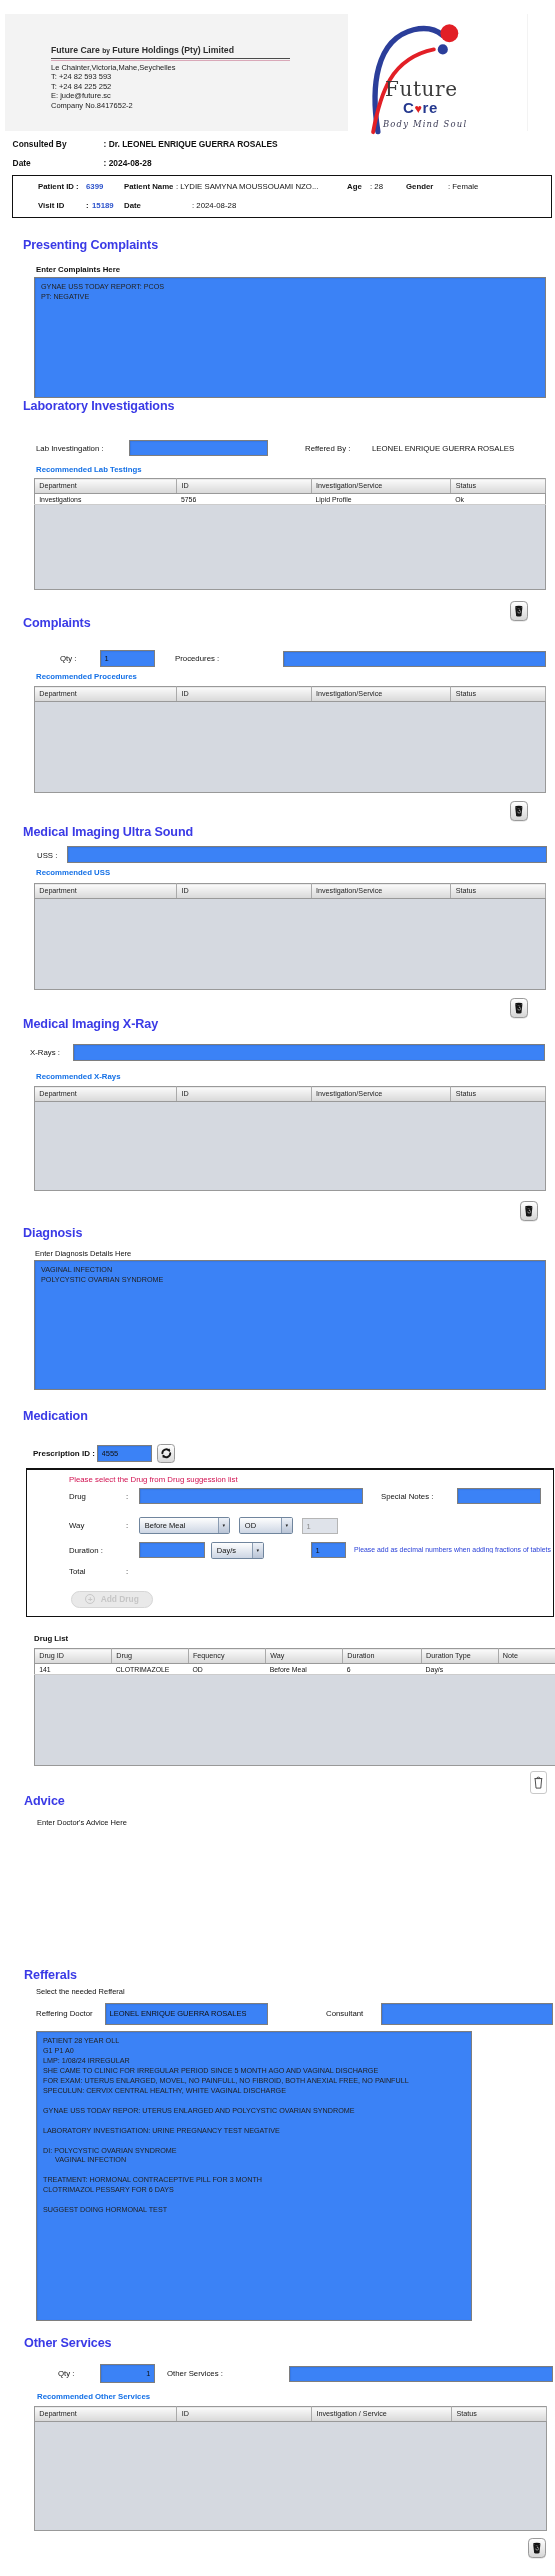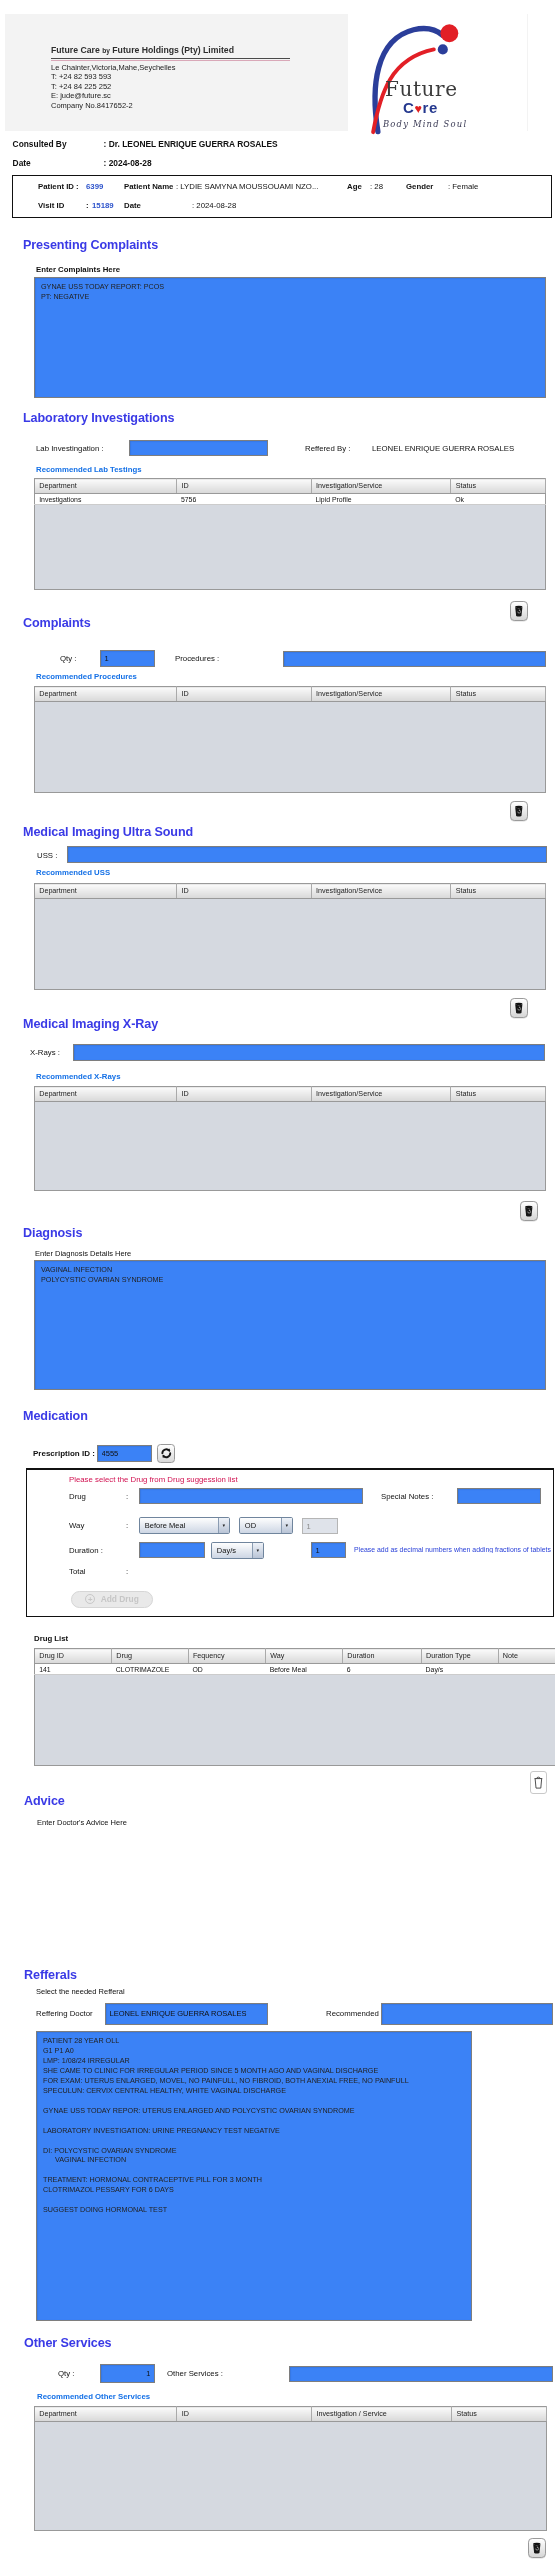--- a/index.html
+++ b/index.html
@@ -118,21 +118,21 @@
     <span class="abs lbl blue-id" style="left:79px;top:25px;">15189</span>
     <span class="abs lbl-b" style="left:111px;top:25px;">Date</span>
     <span class="abs lbl" style="left:179px;top:25px;">: 2024-08-28</span>
   </div>
 
   <div class="abs h1" style="left:23px;top:238px;">Presenting Complaints</div>
   <div class="abs lbl-b" style="left:36px;top:265px;">Enter Complaints Here</div>
   <textarea class="inp" style="left: 34px; top: 277px; width: 512px; height: 121px;">GYNAE USS TODAY REPORT: PCOS
 PT: NEGATIVE</textarea>
 
-  <div class="abs h1" style="left:23px;top:411px;">Laboratory  Investigations</div>
+  <div class="abs h1" style="left:23px;top:399px;">Laboratory  Investigations</div>
   <span class="abs lbl" style="left:36px;top:444px;">Lab Investingation :</span>
   <input class="inp" style="left: 129px; top: 440px; width: 139px; height: 16px;">
   <span class="abs lbl" style="left:305px;top:444px;">Reffered By :</span>
   <span class="abs lbl" style="left:372px;top:444px;">LEONEL ENRIQUE GUERRA ROSALES</span>
   <div class="abs sublink" style="left:36px;top:465px;">Recommended Lab Testings</div>
   <table class="grid" style="left:34px;top:478px;width:512px;">
     <thead>
         <tr>
       <th style="width:26%;">Department</th>
       <th style="width:24.5%;">ID</th>
@@ -339,21 +339,21 @@
       <path d="M3.5 6 L5 22 H13 L14.5 6"></path>
     </svg>
   </button>
   <div class="abs h1" style="left:24px;top:1794px;">Advice</div>
   <div class="abs lbl-sm" style="left:37px;top:1818px;">Enter Doctor's Advice Here</div>
 
   <div class="abs h1" style="left:24px;top:1968px;">Refferals</div>
   <div class="abs lbl-sm" style="left:36px;top:1987px;">Select the needed Refferal</div>
   <span class="abs lbl" style="left:36px;top:2009px;">Reffering Doctor</span>
   <input class="inp" style="left: 105px; top: 2003px; width: 163px; height: 21.5px;" value="LEONEL ENRIQUE GUERRA ROSALES">
-  <span class="abs lbl" style="left:326px;top:2009px;">Recommended</span>
+  <span class="abs lbl" style="left:326px;top:2009px;">Consultant</span>
   <input class="inp" style="left: 381px; top: 2003px; width: 172px; height: 21.5px;">
   <textarea class="inp" style="left: 36px; top: 2031px; width: 436px; height: 290px;">PATIENT 28 YEAR OLL
 G1 P1 A0
 LMP: 1/08/24 IRREGULAR
 SHE CAME TO CLINIC FOR IRREGULAR PERIOD SINCE 5 MONTH AGO AND VAGINAL DISCHARGE
 FOR EXAM: UTERUS ENLARGED, MOVEL, NO PAINFULL, NO FIBROID, BOTH ANEXIAL FREE, NO PAINFULL
 SPECULUN: CERVIX CENTRAL HEALTHY, WHITE VAGINAL DISCHARGE
 
 GYNAE USS TODAY REPOR: UTERUS ENLARGED AND POLYCYSTIC OVARIAN SYNDROME
 

